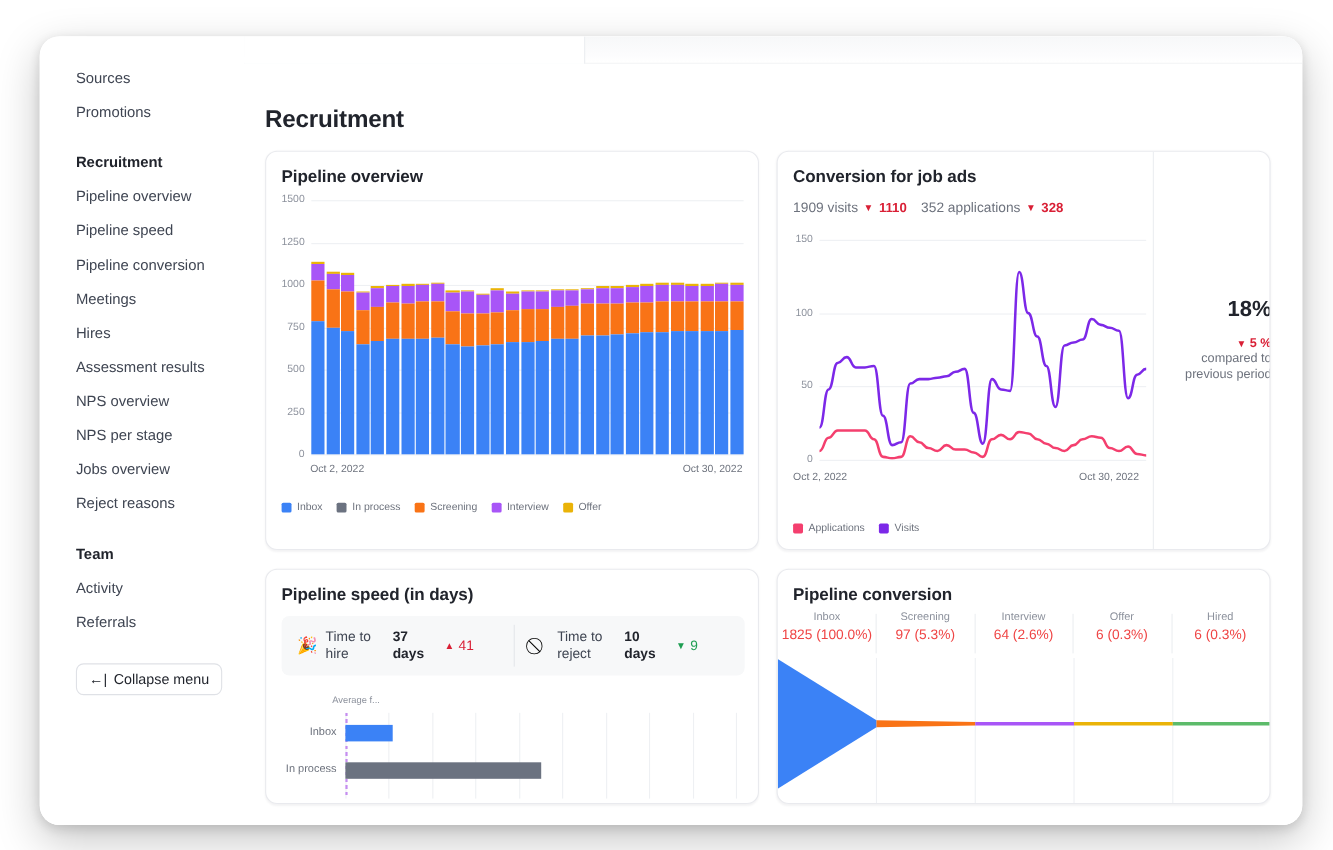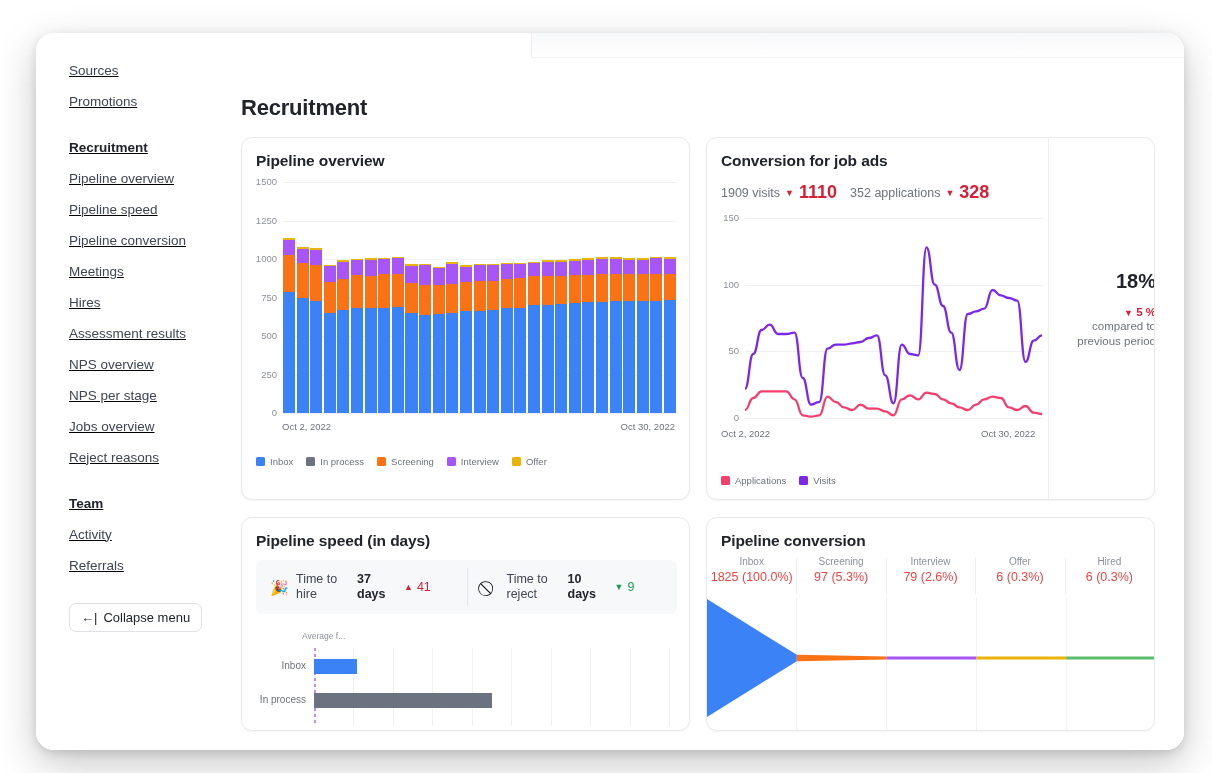--- a/index.html
+++ b/index.html
@@ -12,21 +12,20 @@
   }
   .app-frame {
     position: absolute;
     left: 36px; top: 33px;
     width: 1148px; height: 717px;
     background: #ffffff;
     border-radius: 18px;
     box-shadow: 0 14px 40px rgba(0,0,0,0.22), 0 3px 10px rgba(0,0,0,0.12);
     overflow: hidden;
     display: flex;
-    text-decoration: underline;
   }
 
   
   .sidebar {
     width: 186px;
     flex: 0 0 186px;
     background: #ffffff;
     padding: 22px 0 0 0;
     position: relative;
   }
@@ -153,21 +152,21 @@
   .legend-sw { width: 9px; height: 9px; border-radius: 1.5px; }
 
   
   #card-conversion { height: 363px; }
   .conv-stats {
     position: absolute; left: 14px; top: 44px;
     display: flex; align-items: center; gap: 13px;
     font-size: 12.5px; color: #6d727d;
   }
   .conv-stats .grp { display: flex; align-items: center; gap: 5px; }
-  .delta-down { color: #d91f35; font-weight: bold; font-size: 18px; }
+  .delta-down { color: #d91f35; font-weight: bold; font-size: 12px; }
   .tri-down { color: #d91f35; font-size: 9px; }
   .vdiv {
     position: absolute;
     width: 1px;
     background: #eceef1;
   }
   .kpi-panel {
     position: absolute;
     text-align: right;
     width: 106px;
@@ -588,21 +587,21 @@
             <div class="funnel-col">
               <div class="fc-name">Inbox</div>
               <div class="fc-val">1825 (100.0%)</div>
             </div>
             <div class="funnel-col">
               <div class="fc-name">Screening</div>
               <div class="fc-val">97 (5.3%)</div>
             </div>
             <div class="funnel-col">
               <div class="fc-name">Interview</div>
-              <div class="fc-val">79 (2.6%)</div>
+              <div class="fc-val">64 (2.6%)</div>
             </div>
             <div class="funnel-col">
               <div class="fc-name">Offer</div>
               <div class="fc-val">6 (0.3%)</div>
             </div>
             <div class="funnel-col">
               <div class="fc-name">Hired</div>
               <div class="fc-val">6 (0.3%)</div>
             </div>
           </div>

